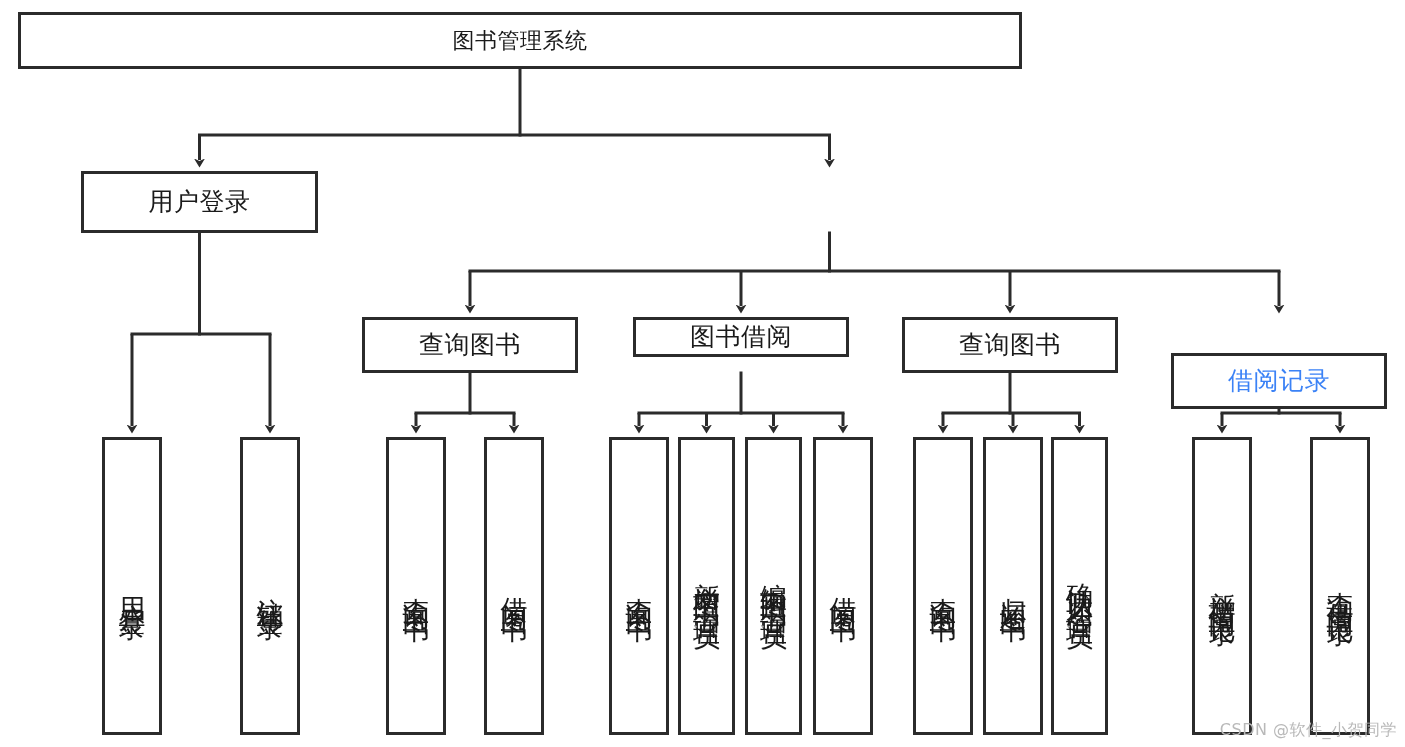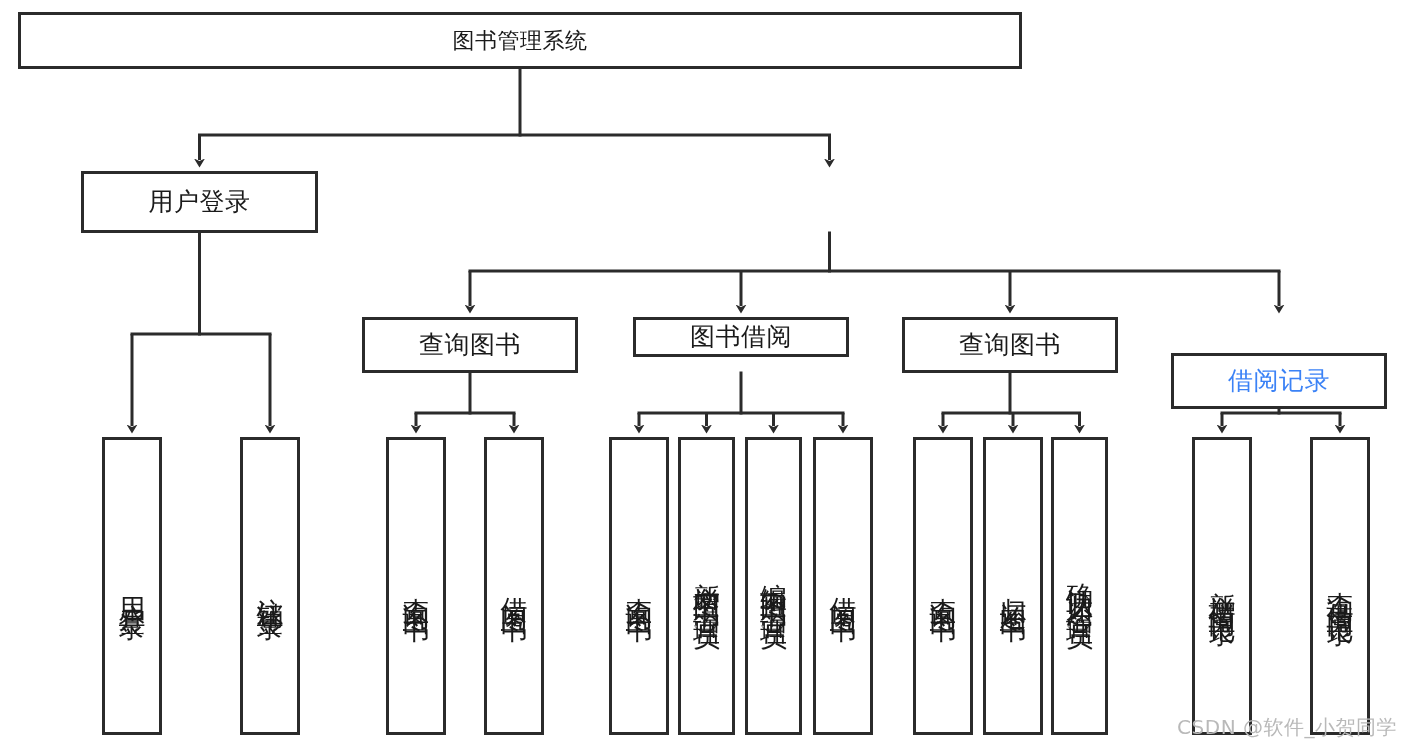--- a/index.html
+++ b/index.html
@@ -53,21 +53,21 @@
     padding-top: 4px;
   }
   .node.vert .vlabel {
     display: block;
     white-space: nowrap;
   }
   .watermark {
     position: absolute;
     right: 8px;
     bottom: 6px;
-    font-size: 20px;
+    font-size: 16px;
     color: #b9b9b9;
     letter-spacing: 0.5px;
     white-space: nowrap;
     font-family: "DejaVu Sans", "Liberation Sans", sans-serif;
   }
 </style>
 </head>
 <body>
 
 <div id="canvas">

